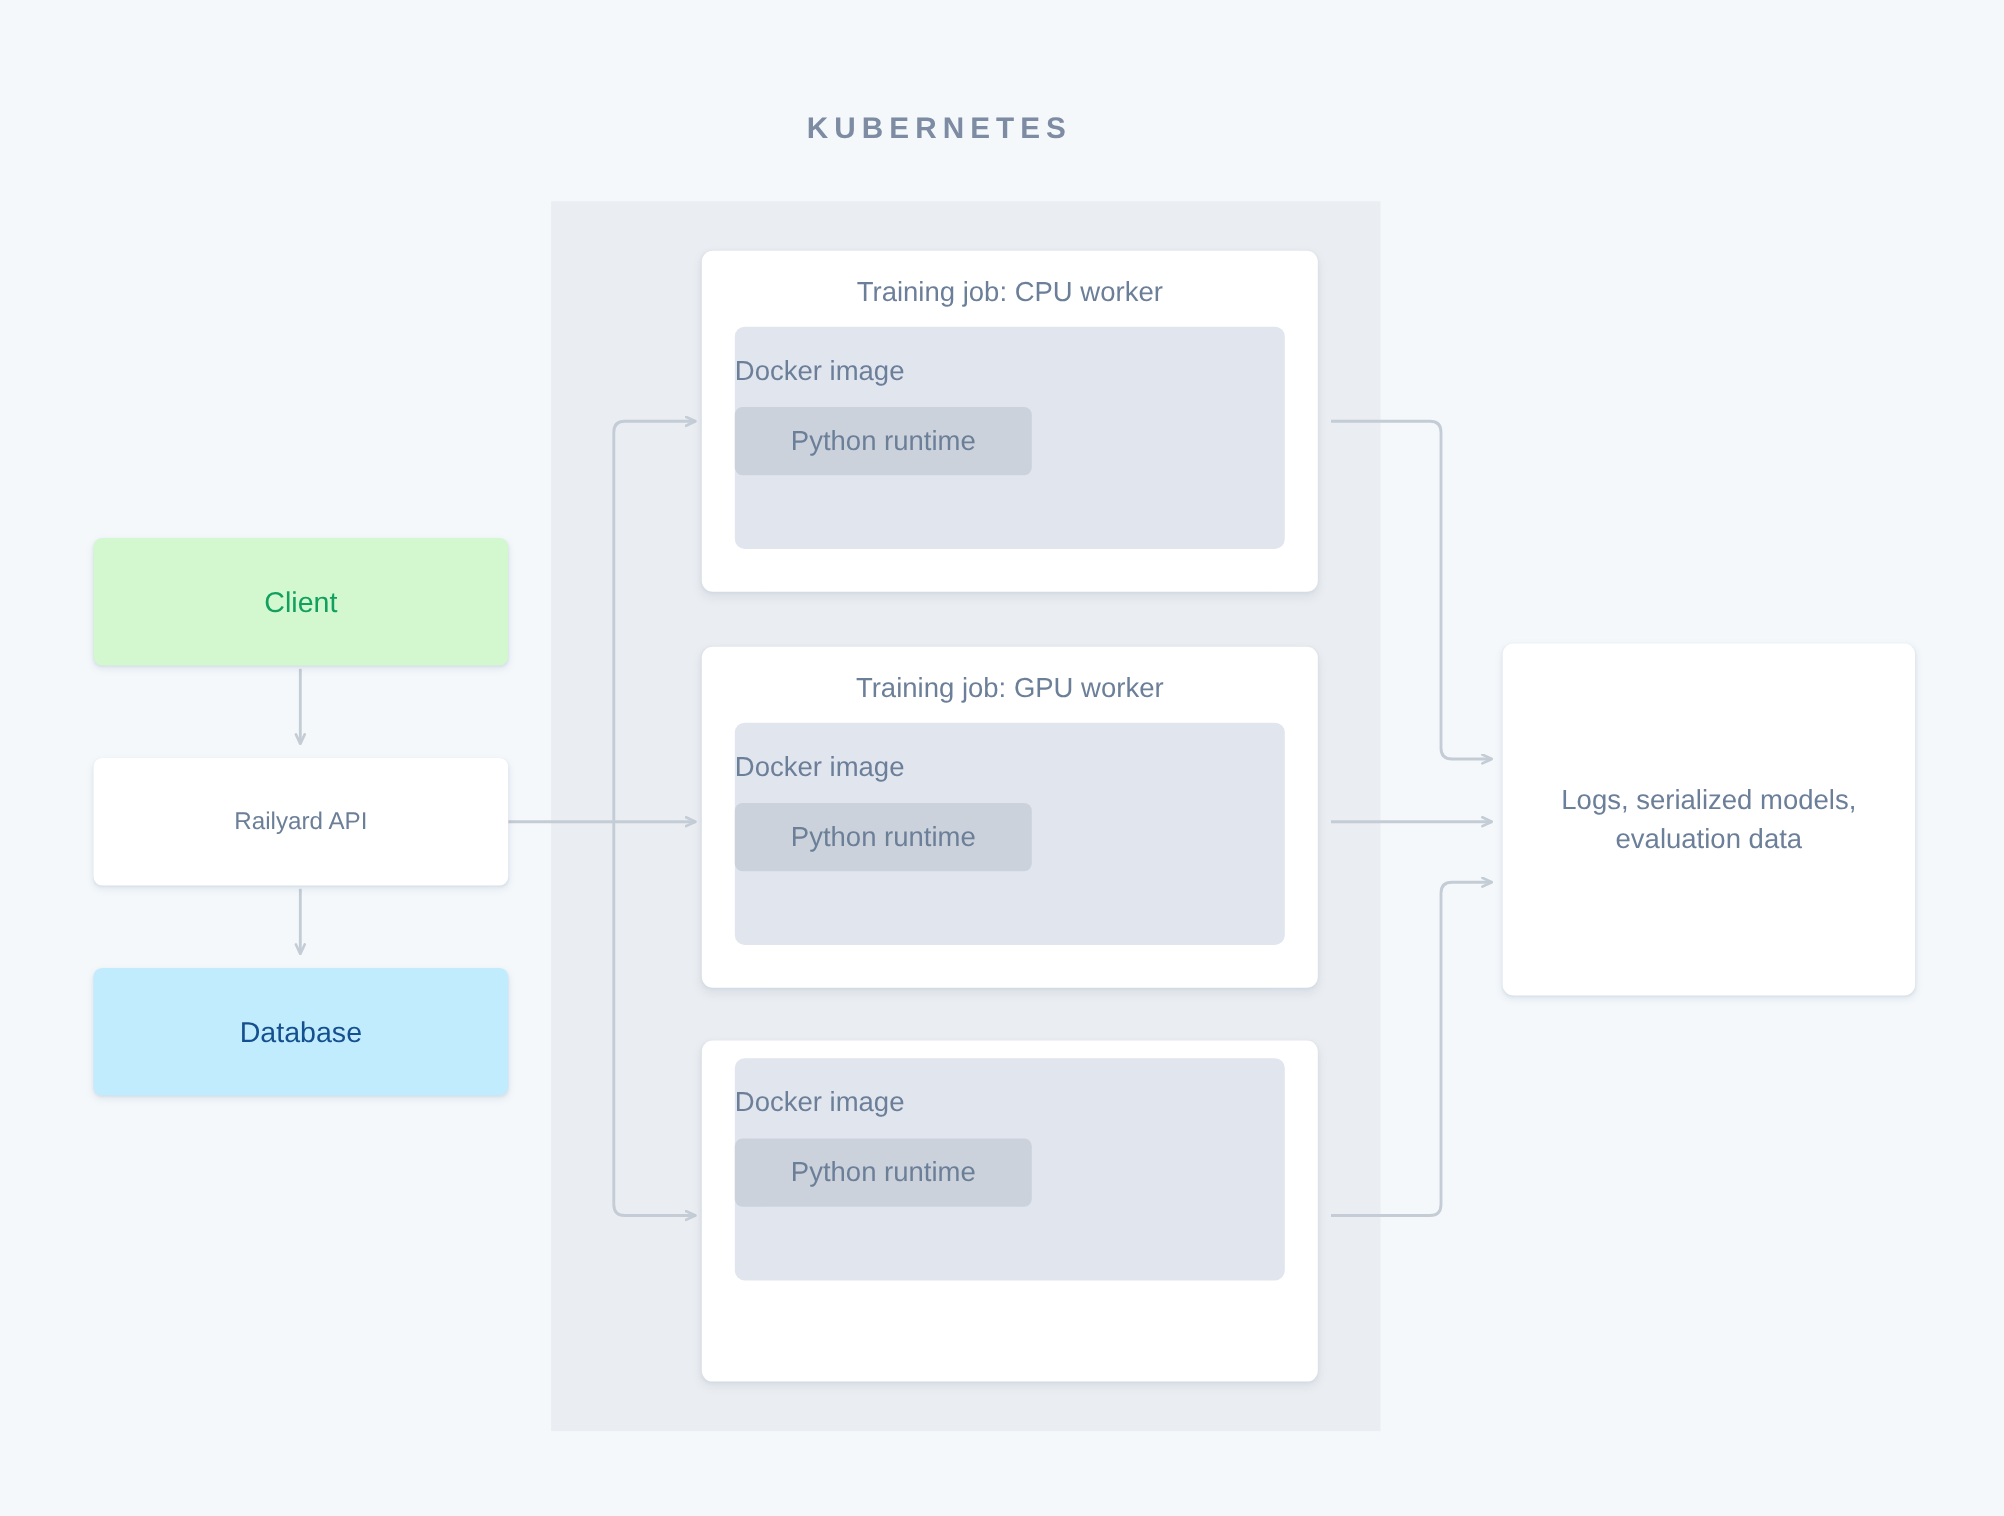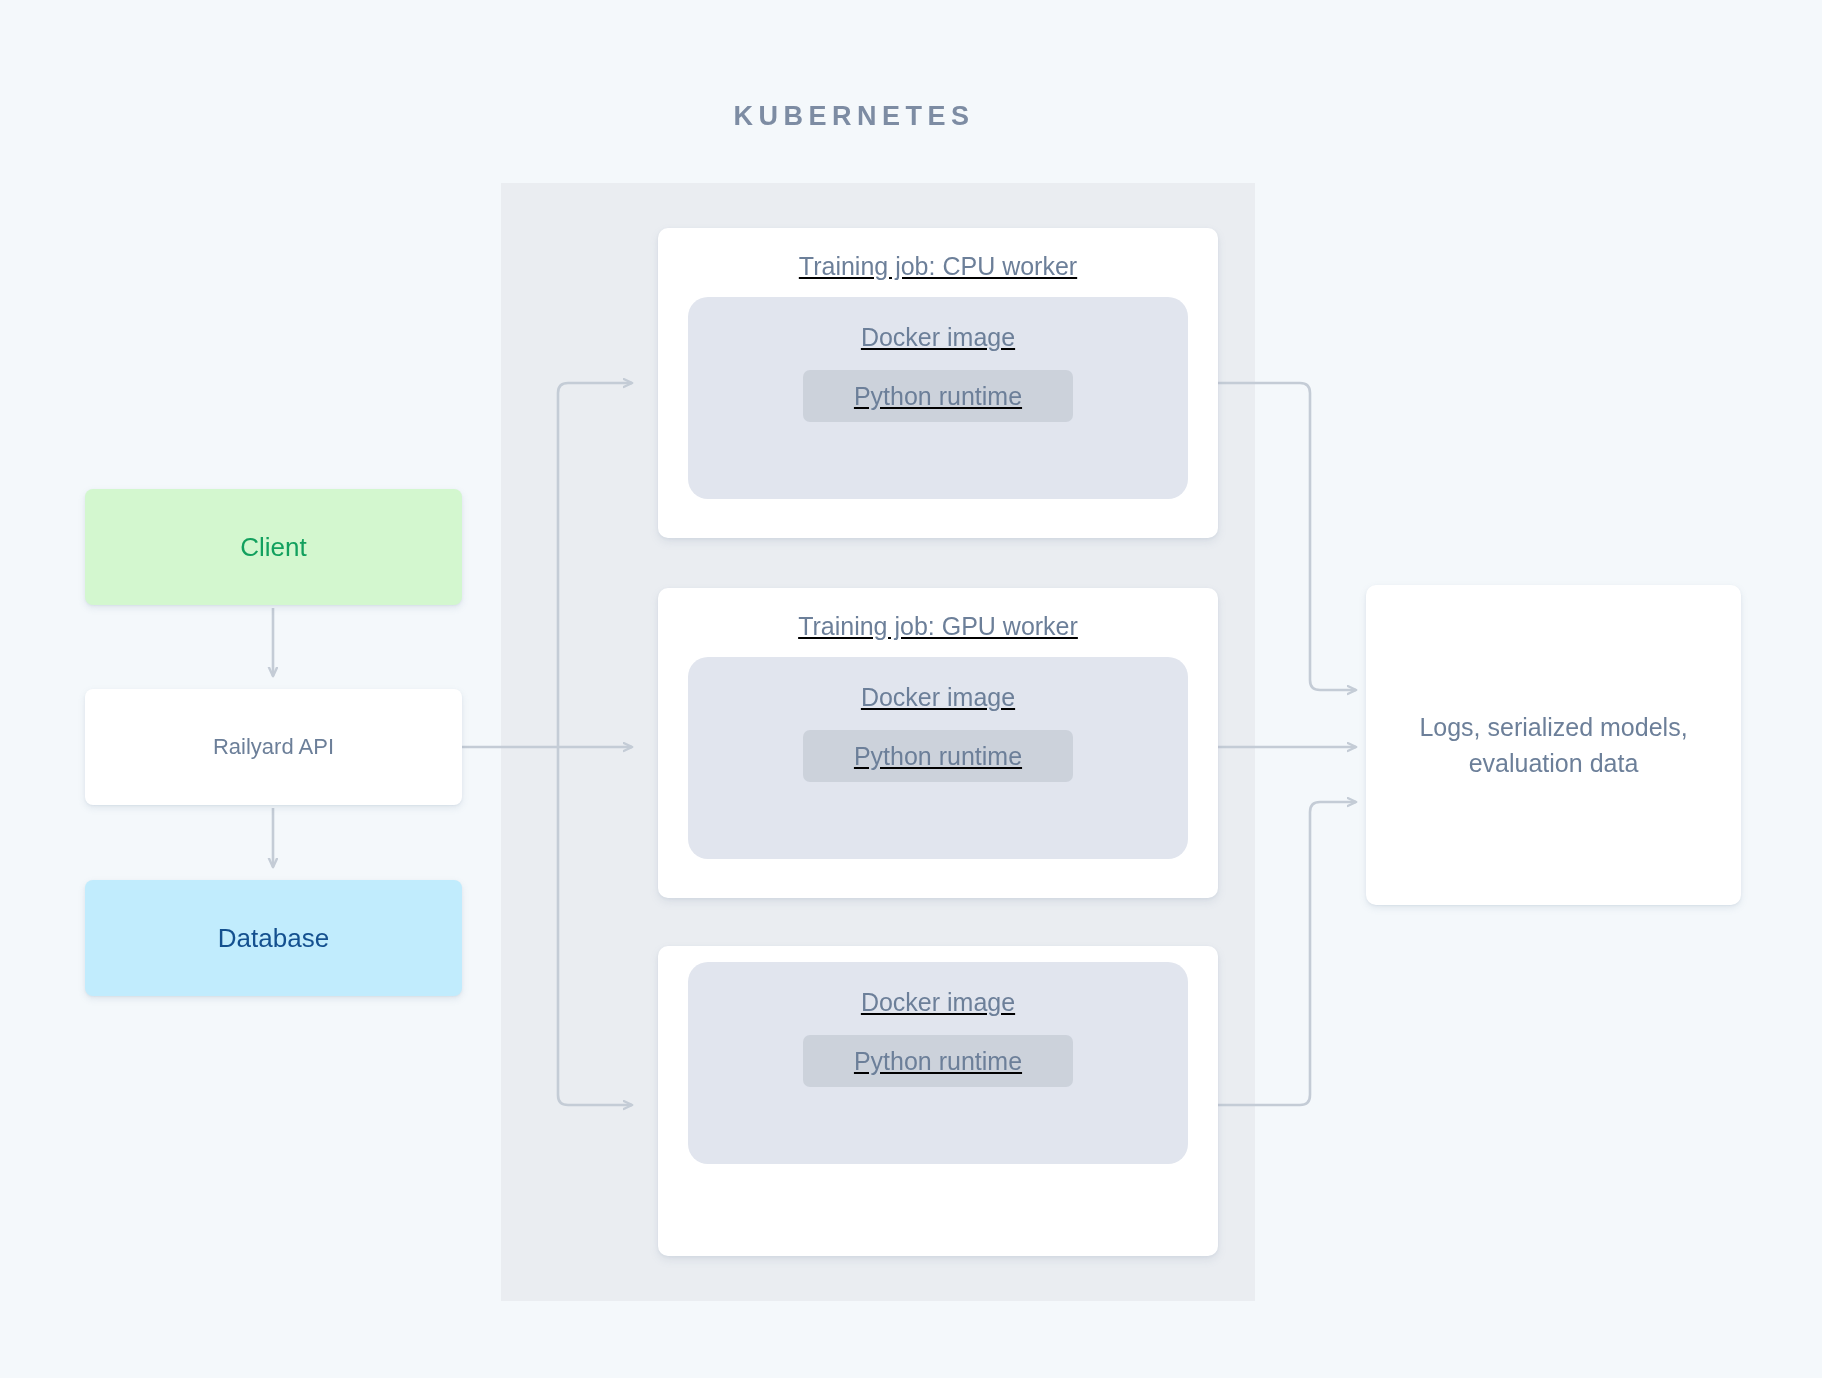--- a/index.html
+++ b/index.html
@@ -75,60 +75,59 @@
     background: #c1ecfd;
     color: #14508f;
     font-size: 26px;
   }
 
   
   .job-card {
     position: absolute;
     box-sizing: border-box;
     width: 560px;
-    left: 658px;
+    left: 638px;
     background: #ffffff;
     border-radius: 10px;
     box-shadow: 0 4px 9px rgba(120,140,165,0.15),
                 0 1px 3px rgba(120,140,165,0.10);
     display: flex;
     flex-direction: column;
     align-items: center;
-    text-decoration: underline;
   }
   #job-card-0 { top: 228px;  height: 310px; }
   #job-card-1 { top: 588px;  height: 310px; }
   #job-card-2 { top: 946px;  height: 310px; }
 
   .job-title {
     margin-top: 23px;
     font-size: 25px;
     color: #6c7f99;
     line-height: 1.2;
   }
   .docker-box {
     box-sizing: border-box;
     margin-top: 16px;
     width: 500px;
     height: 202px;
     background: #e1e5ee;
-    border-radius: 20px;
+    border-radius: 9px;
     display: flex;
     flex-direction: column;
-    align-items: center;
+    align-items: flex-start;
   }
   .docker-title {
     margin-top: 26px;
     font-size: 25px;
     color: #6c7f99;
   }
   .python-chip {
     margin-top: 18px;
     width: 270px;
-    height: 52px;
+    height: 62px;
     background: #ccd2db;
     border-radius: 7px;
     display: flex;
     align-items: center;
     justify-content: center;
     font-size: 25px;
     color: #6c7f99;
   }
 
   

